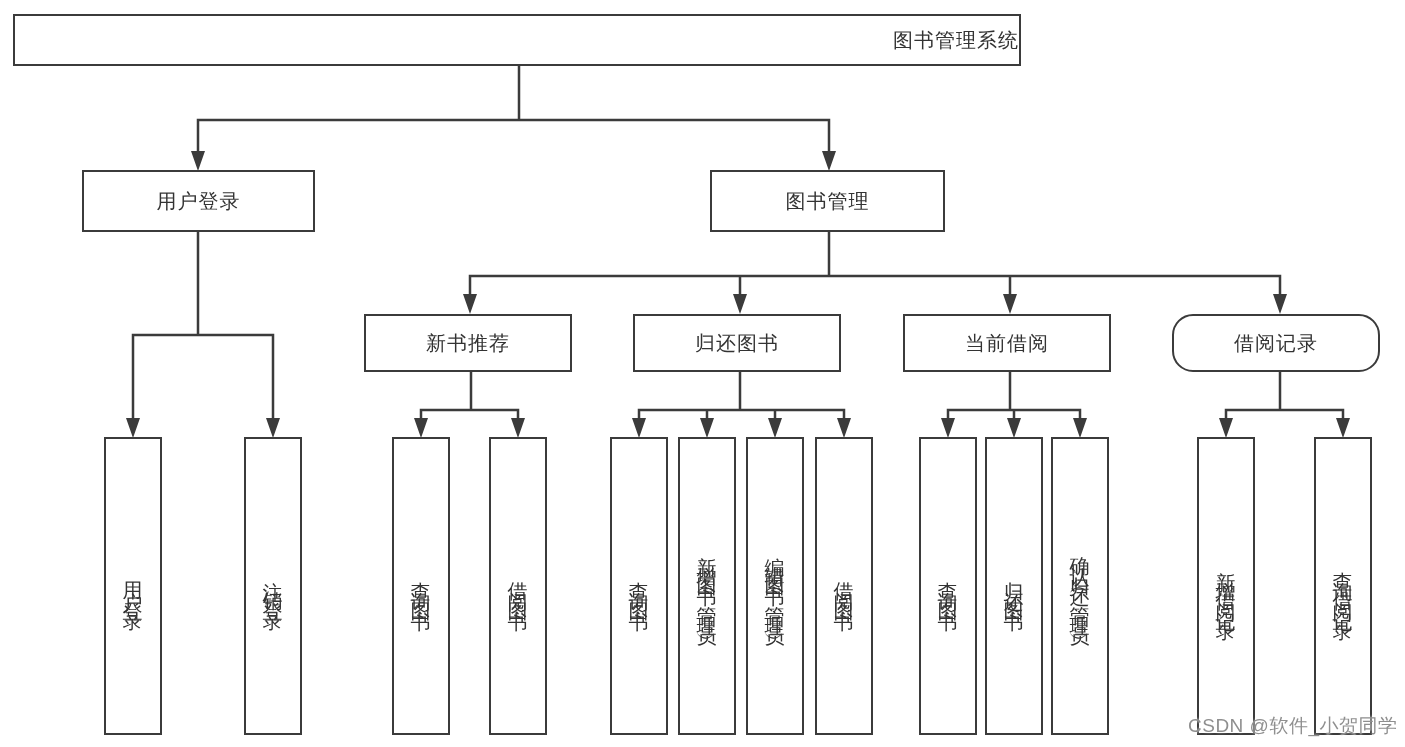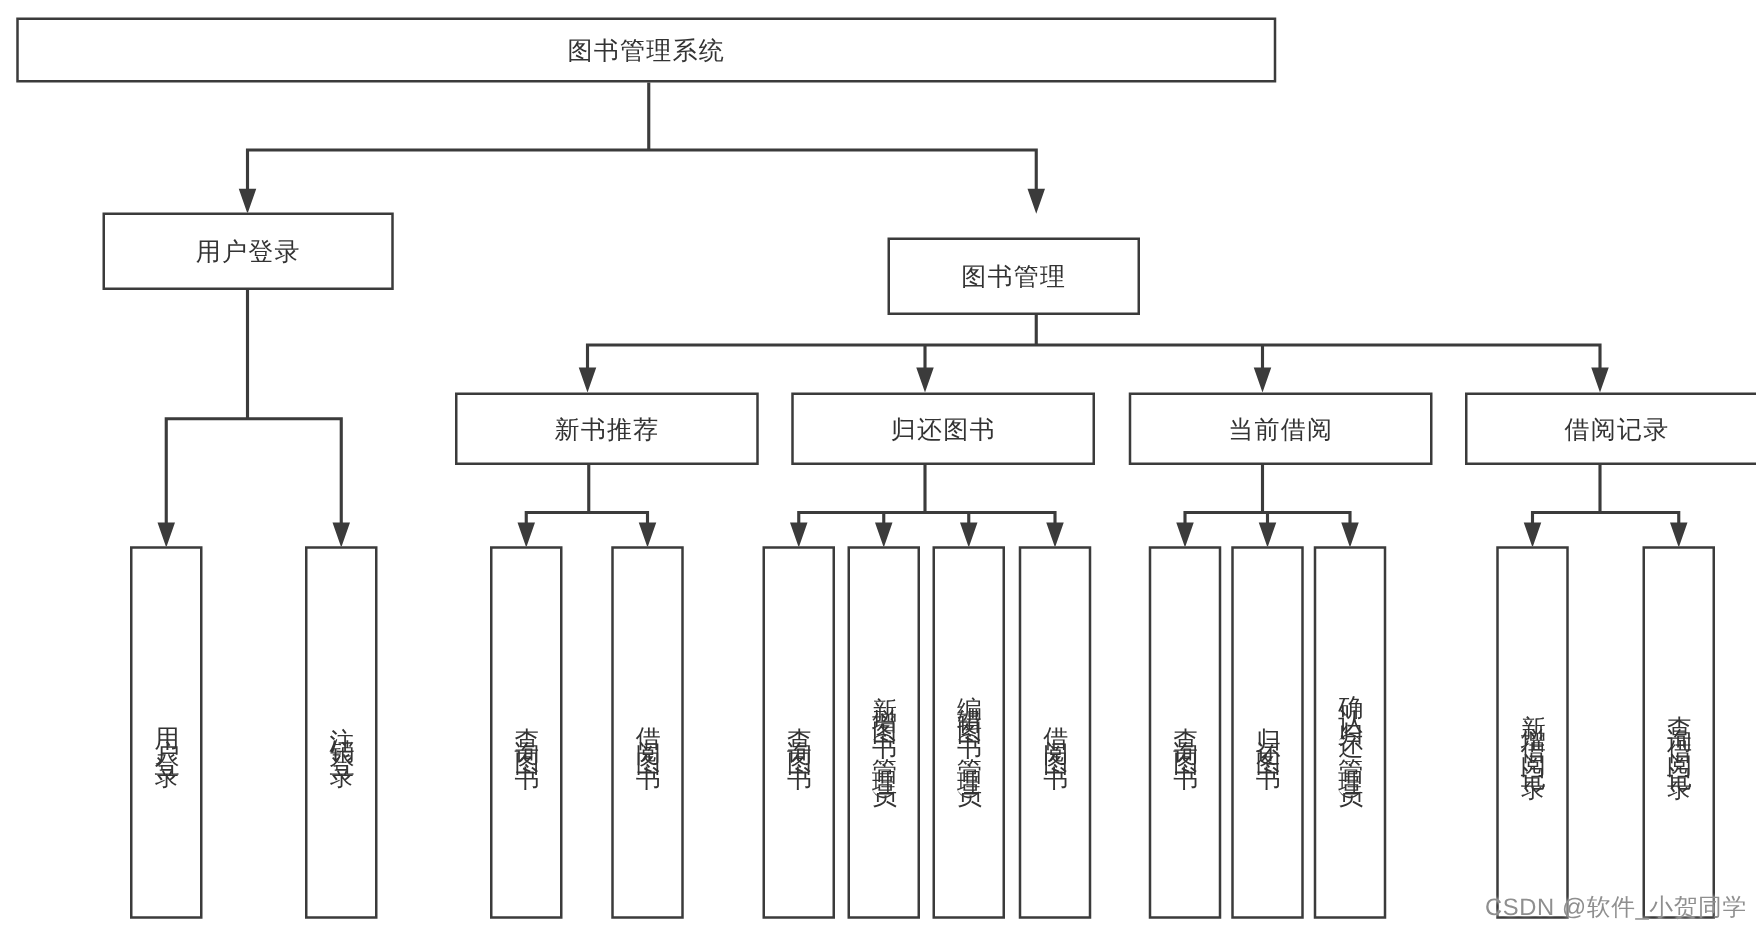--- a/index.html
+++ b/index.html
@@ -22,23 +22,23 @@
   .wires .tri{fill:var(--line);stroke:none;}
   .node{
     position:absolute;
     box-sizing:border-box;
     background:#fff;
     border:2.5px solid var(--line);
     display:flex;align-items:center;justify-content:center;
     font-size:20px;letter-spacing:1px;
     color:var(--text);
   }
-  .root{left:13px;top:14px;width:1008px;height:52px;}
+  .root{left:13px;top:14px;width:1008px;height:52px;justify-content:flex-end;}
   .lvl2{top:170px;height:62px;}
-  .lvl3{top:314px;height:58px;width:243px;}
+  .lvl3{top:314px;height:58px;width:208px;}
   .leaf{top:437px;height:298px;width:58px;}
   .leaf .v{
     writing-mode:vertical-rl;
     text-orientation:mixed;
     letter-spacing:10px;
     line-height:1;
     font-size:20px;
     white-space:nowrap;
   }
   .watermark{
@@ -84,34 +84,34 @@
     </g>
   </svg>
 
   <div class="node root">
     <span>图书管理系统</span>
   </div>
 
   <div class="node lvl2" style="left:82px;width:233px;">
     <span>用户登录</span>
   </div>
-  <div class="node lvl2" style="left:710px;width:202px;margin-top:20px;">
+  <div class="node lvl2" style="left:710px;width:235px;">
     <span>图书管理</span>
   </div>
 
   <div class="node lvl3" style="left:364px;">
     <span>新书推荐</span>
   </div>
   <div class="node lvl3" style="left:633px;">
     <span>归还图书</span>
   </div>
   <div class="node lvl3" style="left:903px;text-align:right;">
     <span>当前借阅</span>
   </div>
-  <div class="node lvl3" style="left:1172px;">
+  <div class="node lvl3" style="left:1172px;border-radius:21px;">
     <span>借阅记录</span>
   </div>
 
   <div class="node leaf" style="left:104px;">
     <span class="v">用户登录</span>
   </div>
   <div class="node leaf" style="left:244px;">
     <span class="v">注销登录</span>
   </div>
 

